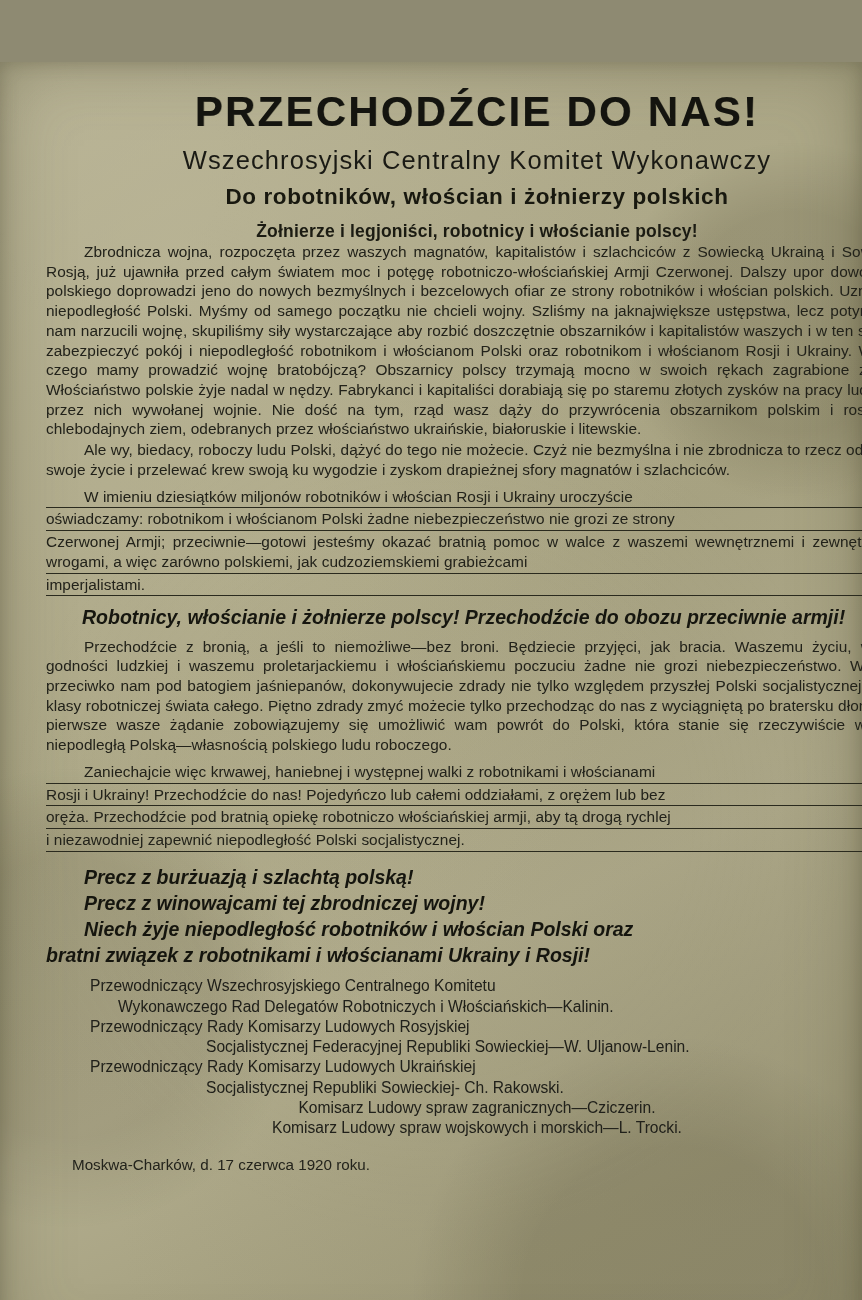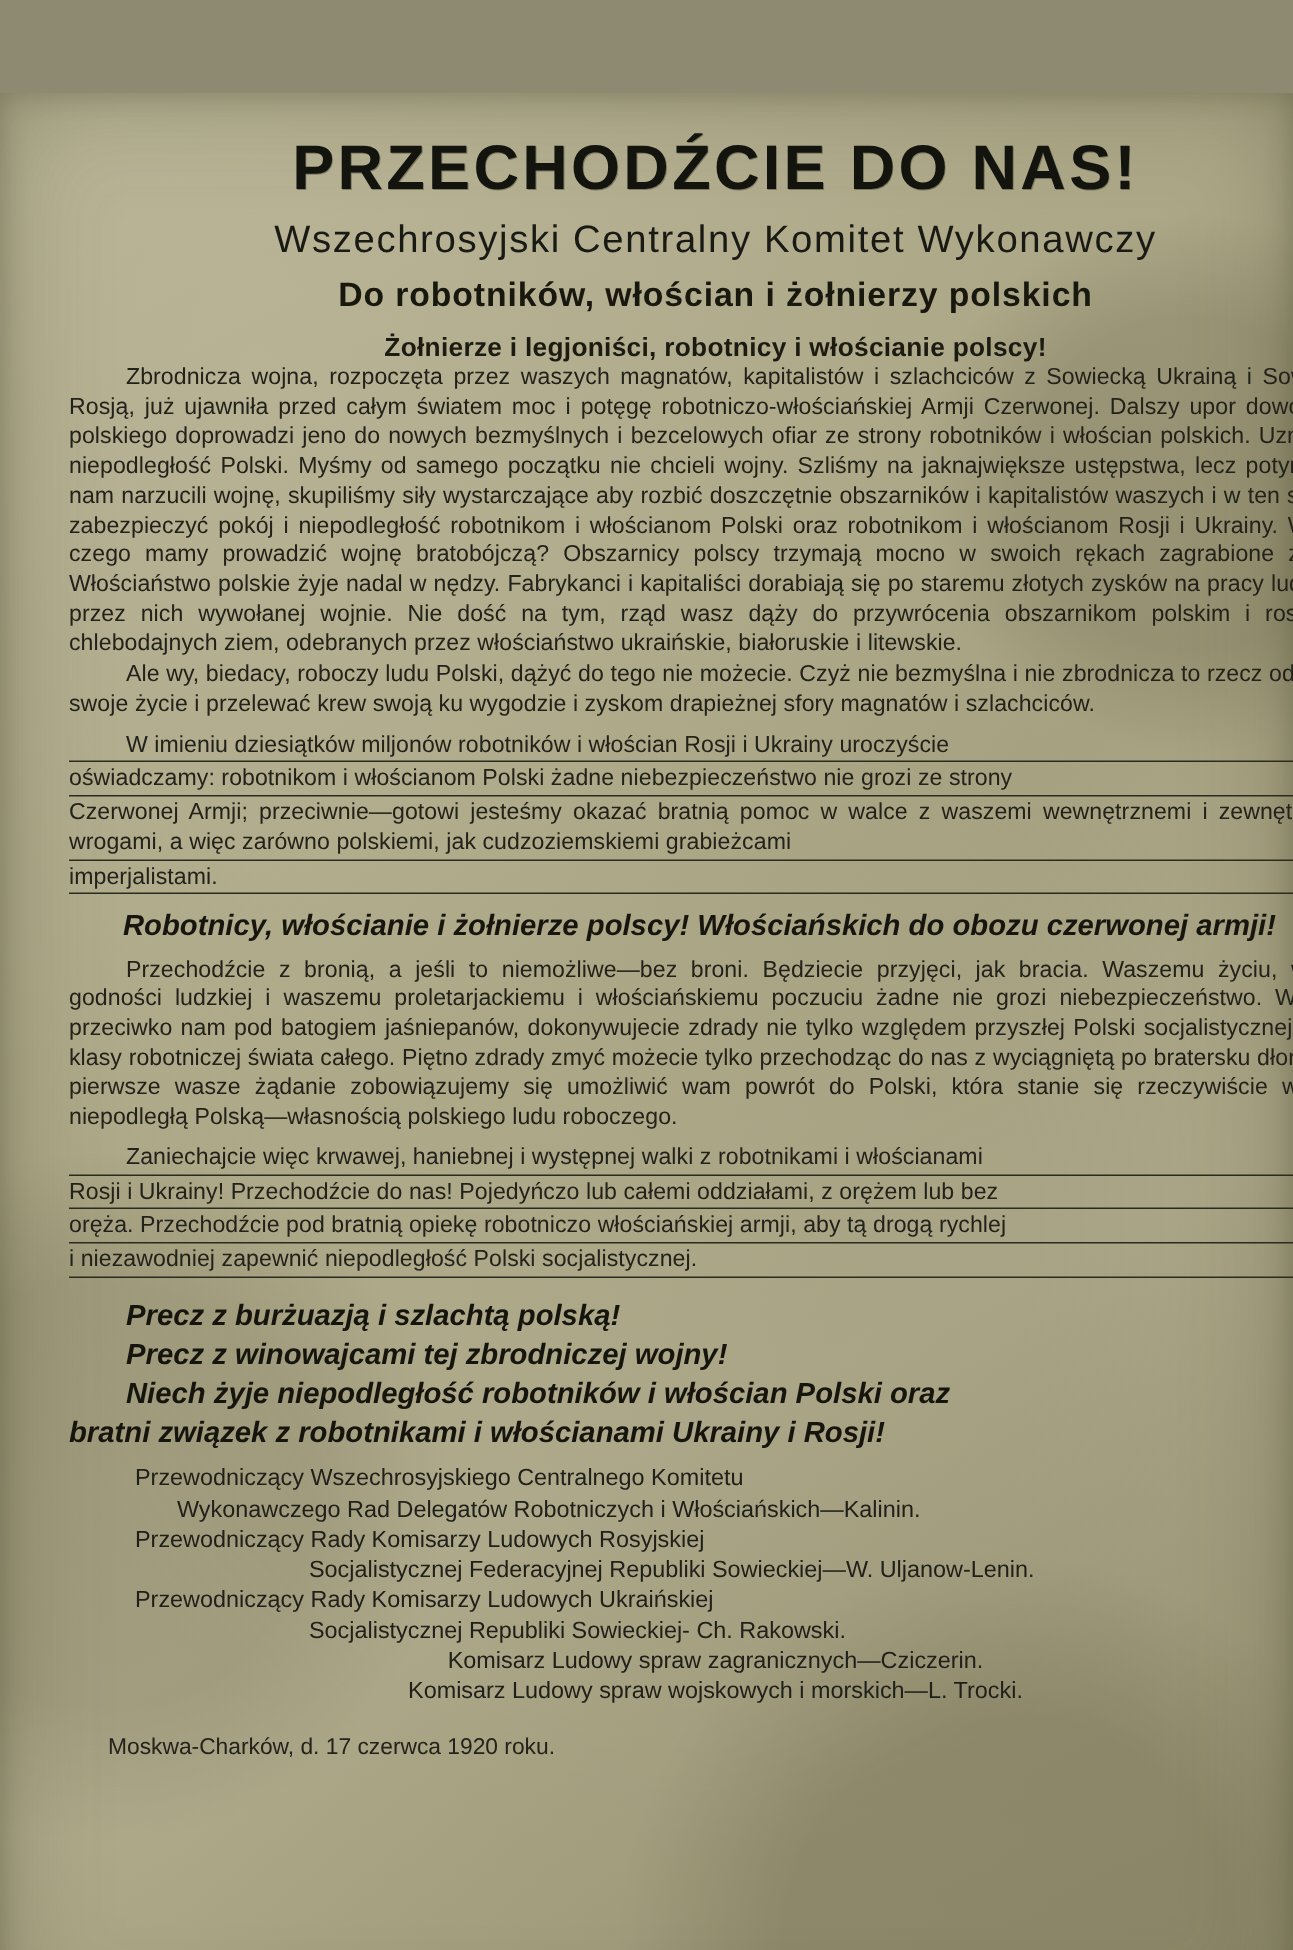--- a/index.html
+++ b/index.html
@@ -168,21 +168,21 @@
     </div>
 
     <div class="body underlined">
       <p class="indent">W imieniu dziesiątków miljonów robotników i włościan Rosji i Ukrainy uroczyście</p>
       <p>oświadczamy: robotnikom i włościanom Polski żadne niebezpieczeństwo nie grozi ze strony</p>
       <p>Czerwonej Armji; przeciwnie—gotowi jesteśmy okazać bratnią pomoc w walce z waszemi wewnętrznemi i zewnętrznemi wrogami, a więc zarówno polskiemi, jak cudzoziemskiemi grabieżcami</p>
       <p>imperjalistami.</p>
     </div>
 
     <div class="callout">
-      <span class="ind"></span><span>Robotnicy, włościanie i żołnierze polscy! Włościańskich do obozu czerwonej armji!</span>
+      <span class="ind"></span><span>Robotnicy, włościanie i żołnierze polscy! Przechodźcie do obozu przeciwnie armji!</span>
     </div>
 
     <div class="body" style="margin-top:6px">
       <p class="indent">Przechodźcie z bronią, a jeśli to niemożliwe—bez broni. Będziecie przyjęci, jak bracia. Waszemu życiu, waszej godności ludzkiej i waszemu proletarjackiemu i włościańskiemu poczuciu żadne nie grozi niebezpieczeństwo. Walcząc przeciwko nam pod batogiem jaśniepanów, dokonywujecie zdrady nie tylko względem przyszłej Polski socjalistycznej, lecz i klasy robotniczej świata całego. Piętno zdrady zmyć możecie tylko przechodząc do nas z wyciągniętą po bratersku dłonią. Na pierwsze wasze żądanie zobowiązujemy się umożliwić wam powrót do Polski, która stanie się rzeczywiście wolną i niepodległą Polską—własnością polskiego ludu roboczego.</p>
     </div>
 
     <div class="body underlined">
       <p class="indent">Zaniechajcie więc krwawej, haniebnej i występnej walki z robotnikami i włościanami</p>
       <p>Rosji i Ukrainy! Przechodźcie do nas! Pojedyńczo lub całemi oddziałami, z orężem lub bez</p>
       <p>oręża. Przechodźcie pod bratnią opiekę robotniczo włościańskiej armji, aby tą drogą rychlej</p>

